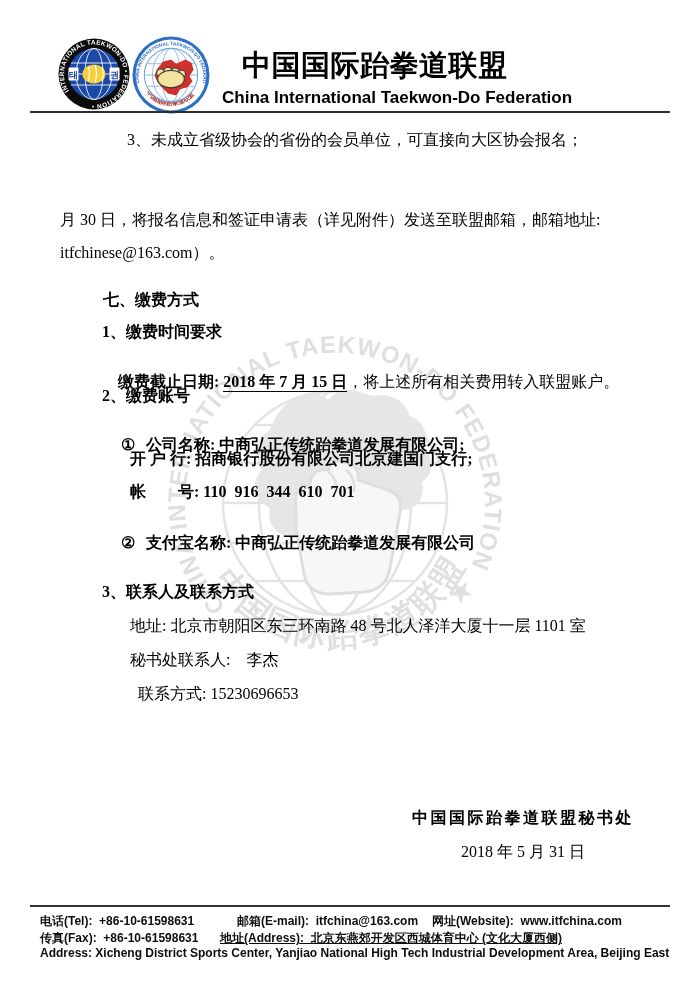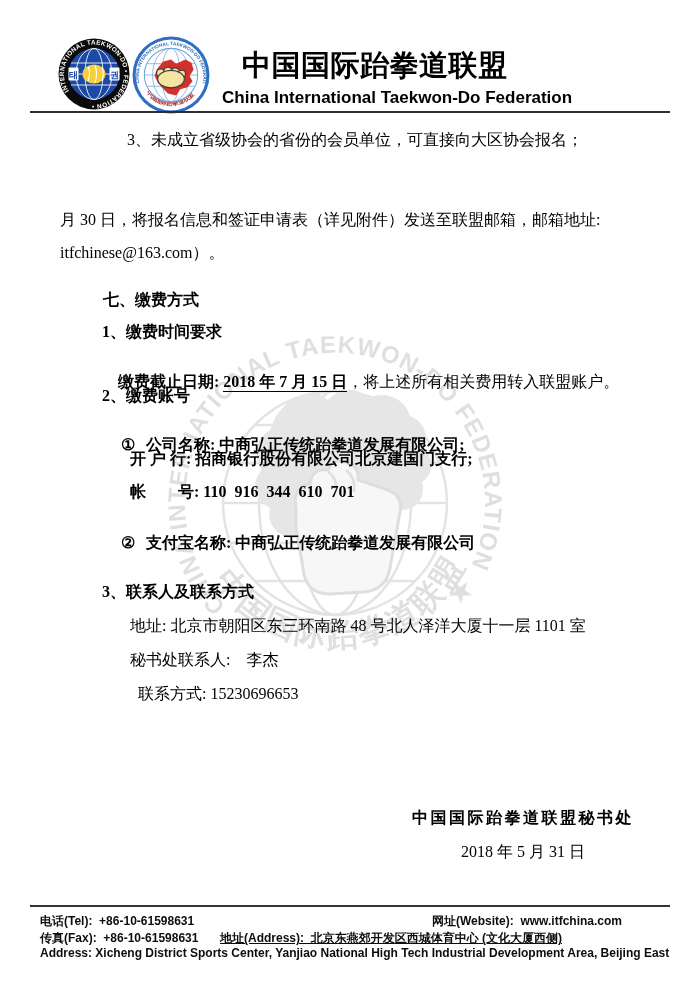--- a/index.html
+++ b/index.html
@@ -153,18 +153,19 @@
   <div class="layer line b" style="left:102px;top:582px;">3、联系人及联系方式</div>
   <div class="layer line" style="left:130px;top:616px;">地址: 北京市朝阳区东三环南路 48 号北人泽洋大厦十一层 1101 室</div>
   <div class="layer line" style="left:130px;top:650px;">秘书处联系人:　李杰</div>
   <div class="layer line" style="left:138px;top:684px;">联系方式: 15230696653</div>
 
   <div class="layer sig1">中国国际跆拳道联盟秘书处</div>
   <div class="layer sig2">2018 年 5 月 31 日</div>
 
   <div class="layer rule rule-footer"></div>
   <div class="layer foot" style="left:40px;top:913px;">电话(Tel):  +86-10-61598631</div>
+  <div class="layer foot" style="left:237px;top:913px;">邮箱(E-mail):  itfchina@163.com</div>
   <div class="layer foot" style="left:432px;top:913px;">网址(Website):  www.itfchina.com</div>
   <div class="layer foot" style="left:40px;top:930px;">传真(Fax):  +86-10-61598631</div>
   <div class="layer foot" style="left:220px;top:930px;text-decoration:underline;">地址(Address):  北京东燕郊开发区西城体育中心 (文化大厦西侧)</div>
   <div class="layer foot" style="left:40px;top:946px;">Address: Xicheng District Sports Center, Yanjiao National High Tech Industrial Development Area, Beijing East</div>
 
 </div>
 
 </body></html>

